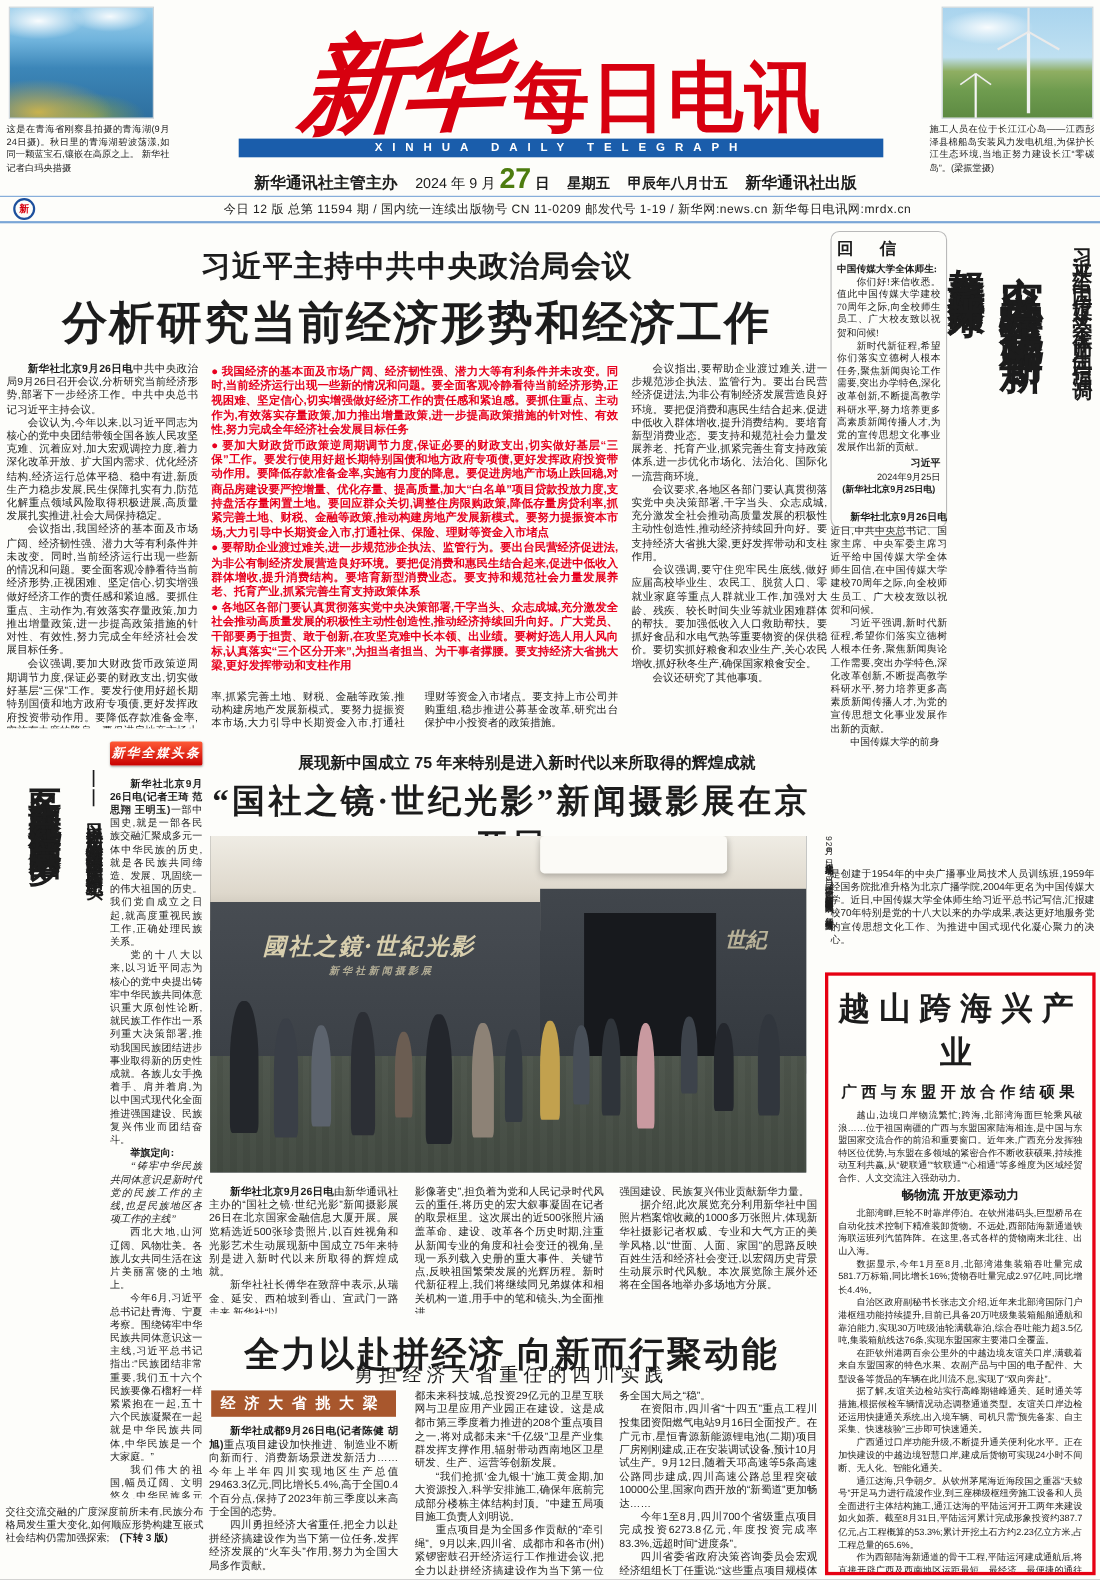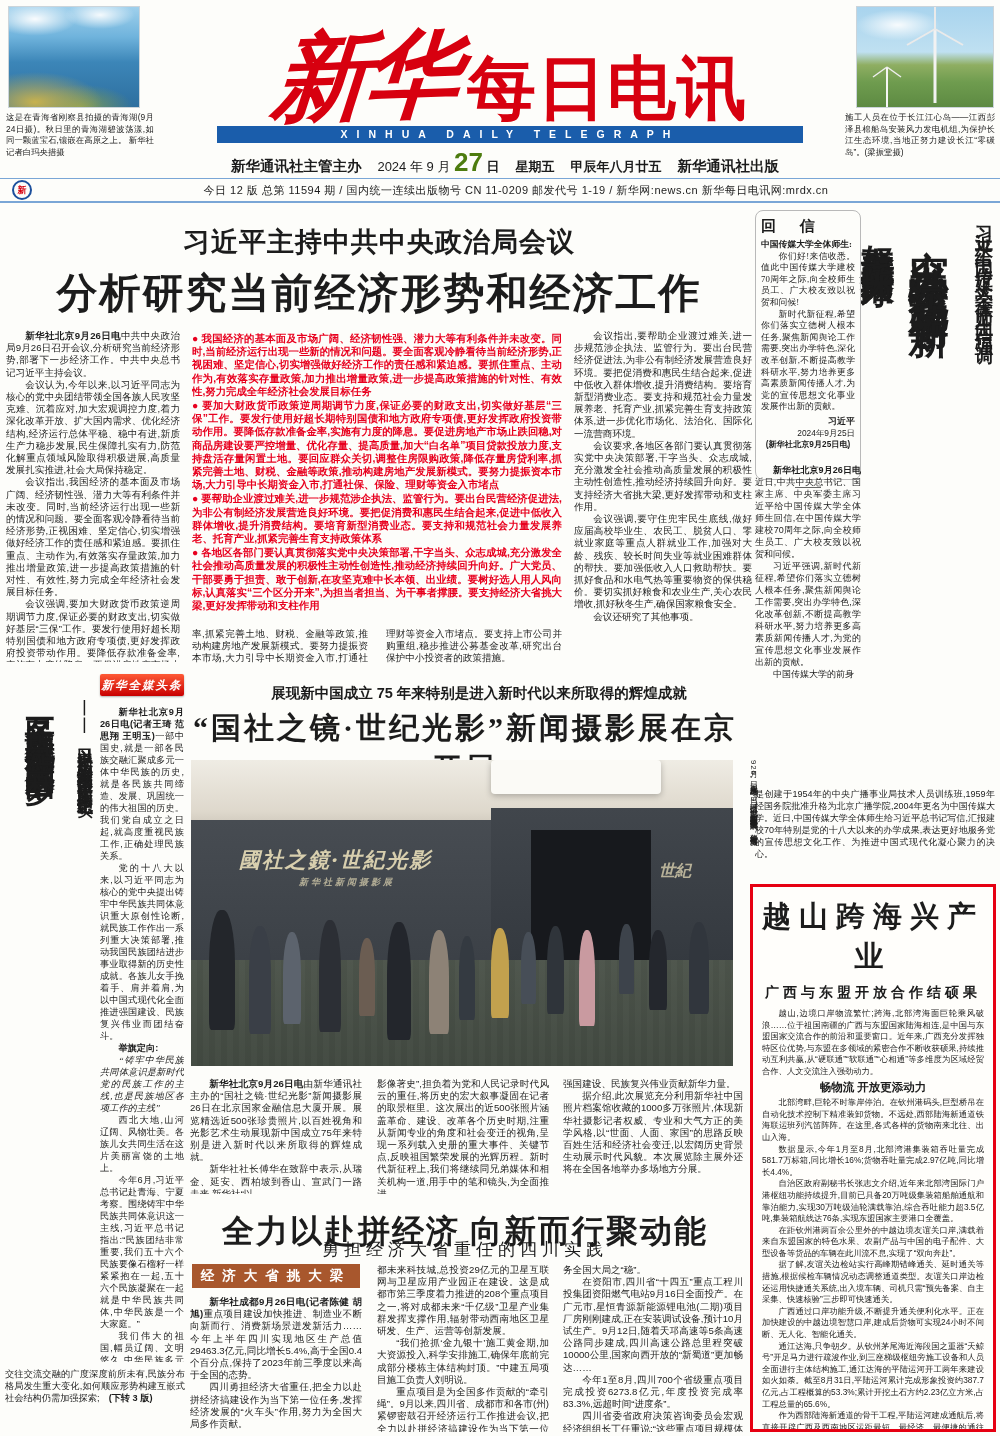--- a/index.html
+++ b/index.html
@@ -233,21 +233,21 @@
     <div class="abs" style="left:0;top:0;width:542px;height:86px;
                 background:linear-gradient(180deg,#efece4 0%,#ded8cc 60%,#b9b2a6 100%);"></div>
     <div class="abs" style="left:300px;top:0;width:170px;height:34px;background:#fbfaf6;border-radius:4px;
                 box-shadow:0 2px 6px rgba(0,0,0,.25);"></div>
 
     <div class="abs" style="left:0;top:60px;width:300px;height:150px;background:linear-gradient(180deg,#474c52,#3b4046);"></div>
     <div class="abs" style="left:300px;top:48px;width:242px;height:168px;background:linear-gradient(180deg,#41464c,#33383e);"></div>
     <div class="abs" style="left:340px;top:70px;width:120px;height:130px;background:#17191d;"></div>
     <div class="abs wall-script" style="left:48px;top:86px;font-size:21px;letter-spacing:2px;">國社之鏡·世紀光影</div>
     <div class="abs wall-script" style="left:108px;top:116px;font-size:9px;opacity:.75;letter-spacing:3px;">新华社新闻摄影展</div>
-    <div class="abs wall-script" style="left:468px;top:82px;font-size:16px;opacity:.8;margin-top:19px;">世紀</div>
+    <div class="abs wall-script" style="left:468px;top:82px;font-size:19px;opacity:.8;">世紀</div>
 
     <div class="abs" style="left:0;top:200px;width:542px;height:106px;
                 background:repeating-linear-gradient(90deg,#8d948c 0 6px,#858c84 6px 12px),
                            linear-gradient(180deg,#90968e,#7c837b); background-blend-mode:multiply;"></div>
 
     <div>
       <div class="figure" style="left:18px;top:150px;width:26px;height:120px;background:#23262b;"></div>
       <div class="figure" style="left:58px;top:166px;width:22px;height:108px;background:#3a3f47;"></div>
       <div class="figure" style="left:92px;top:172px;width:18px;height:92px;background:#5c636d;"></div>
       <div class="figure" style="left:128px;top:160px;width:22px;height:112px;background:#2c2f35;"></div>

